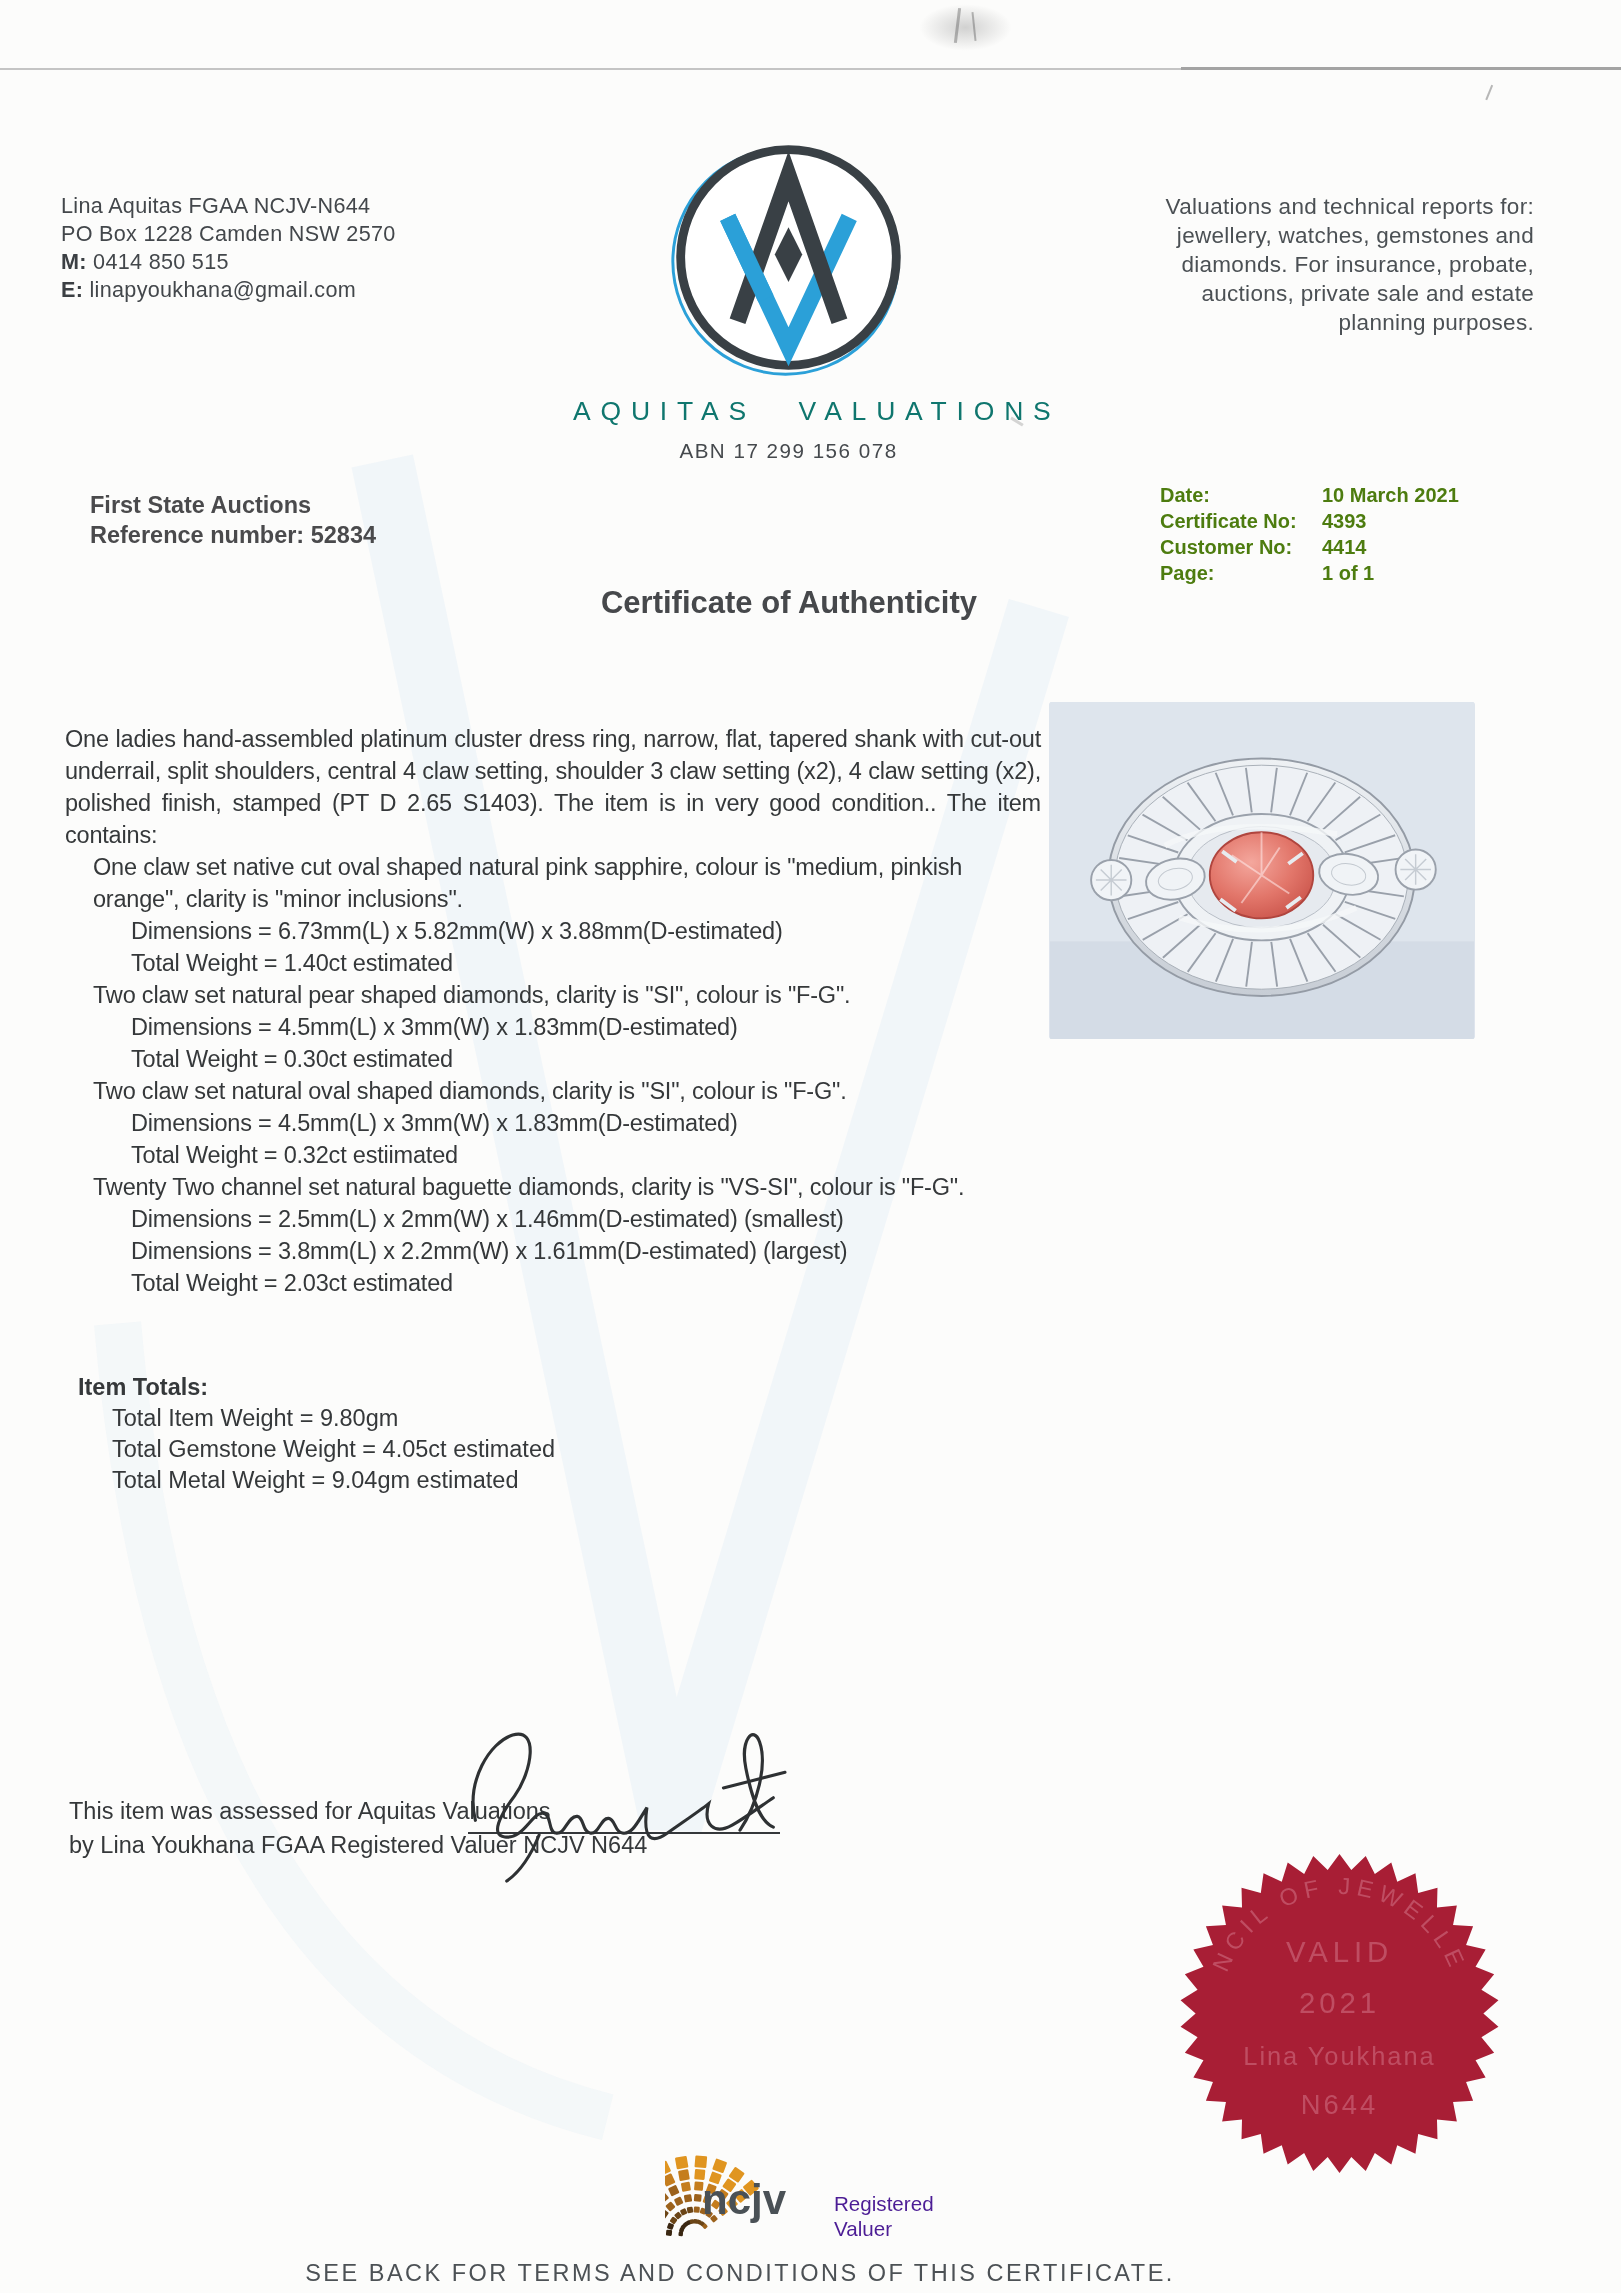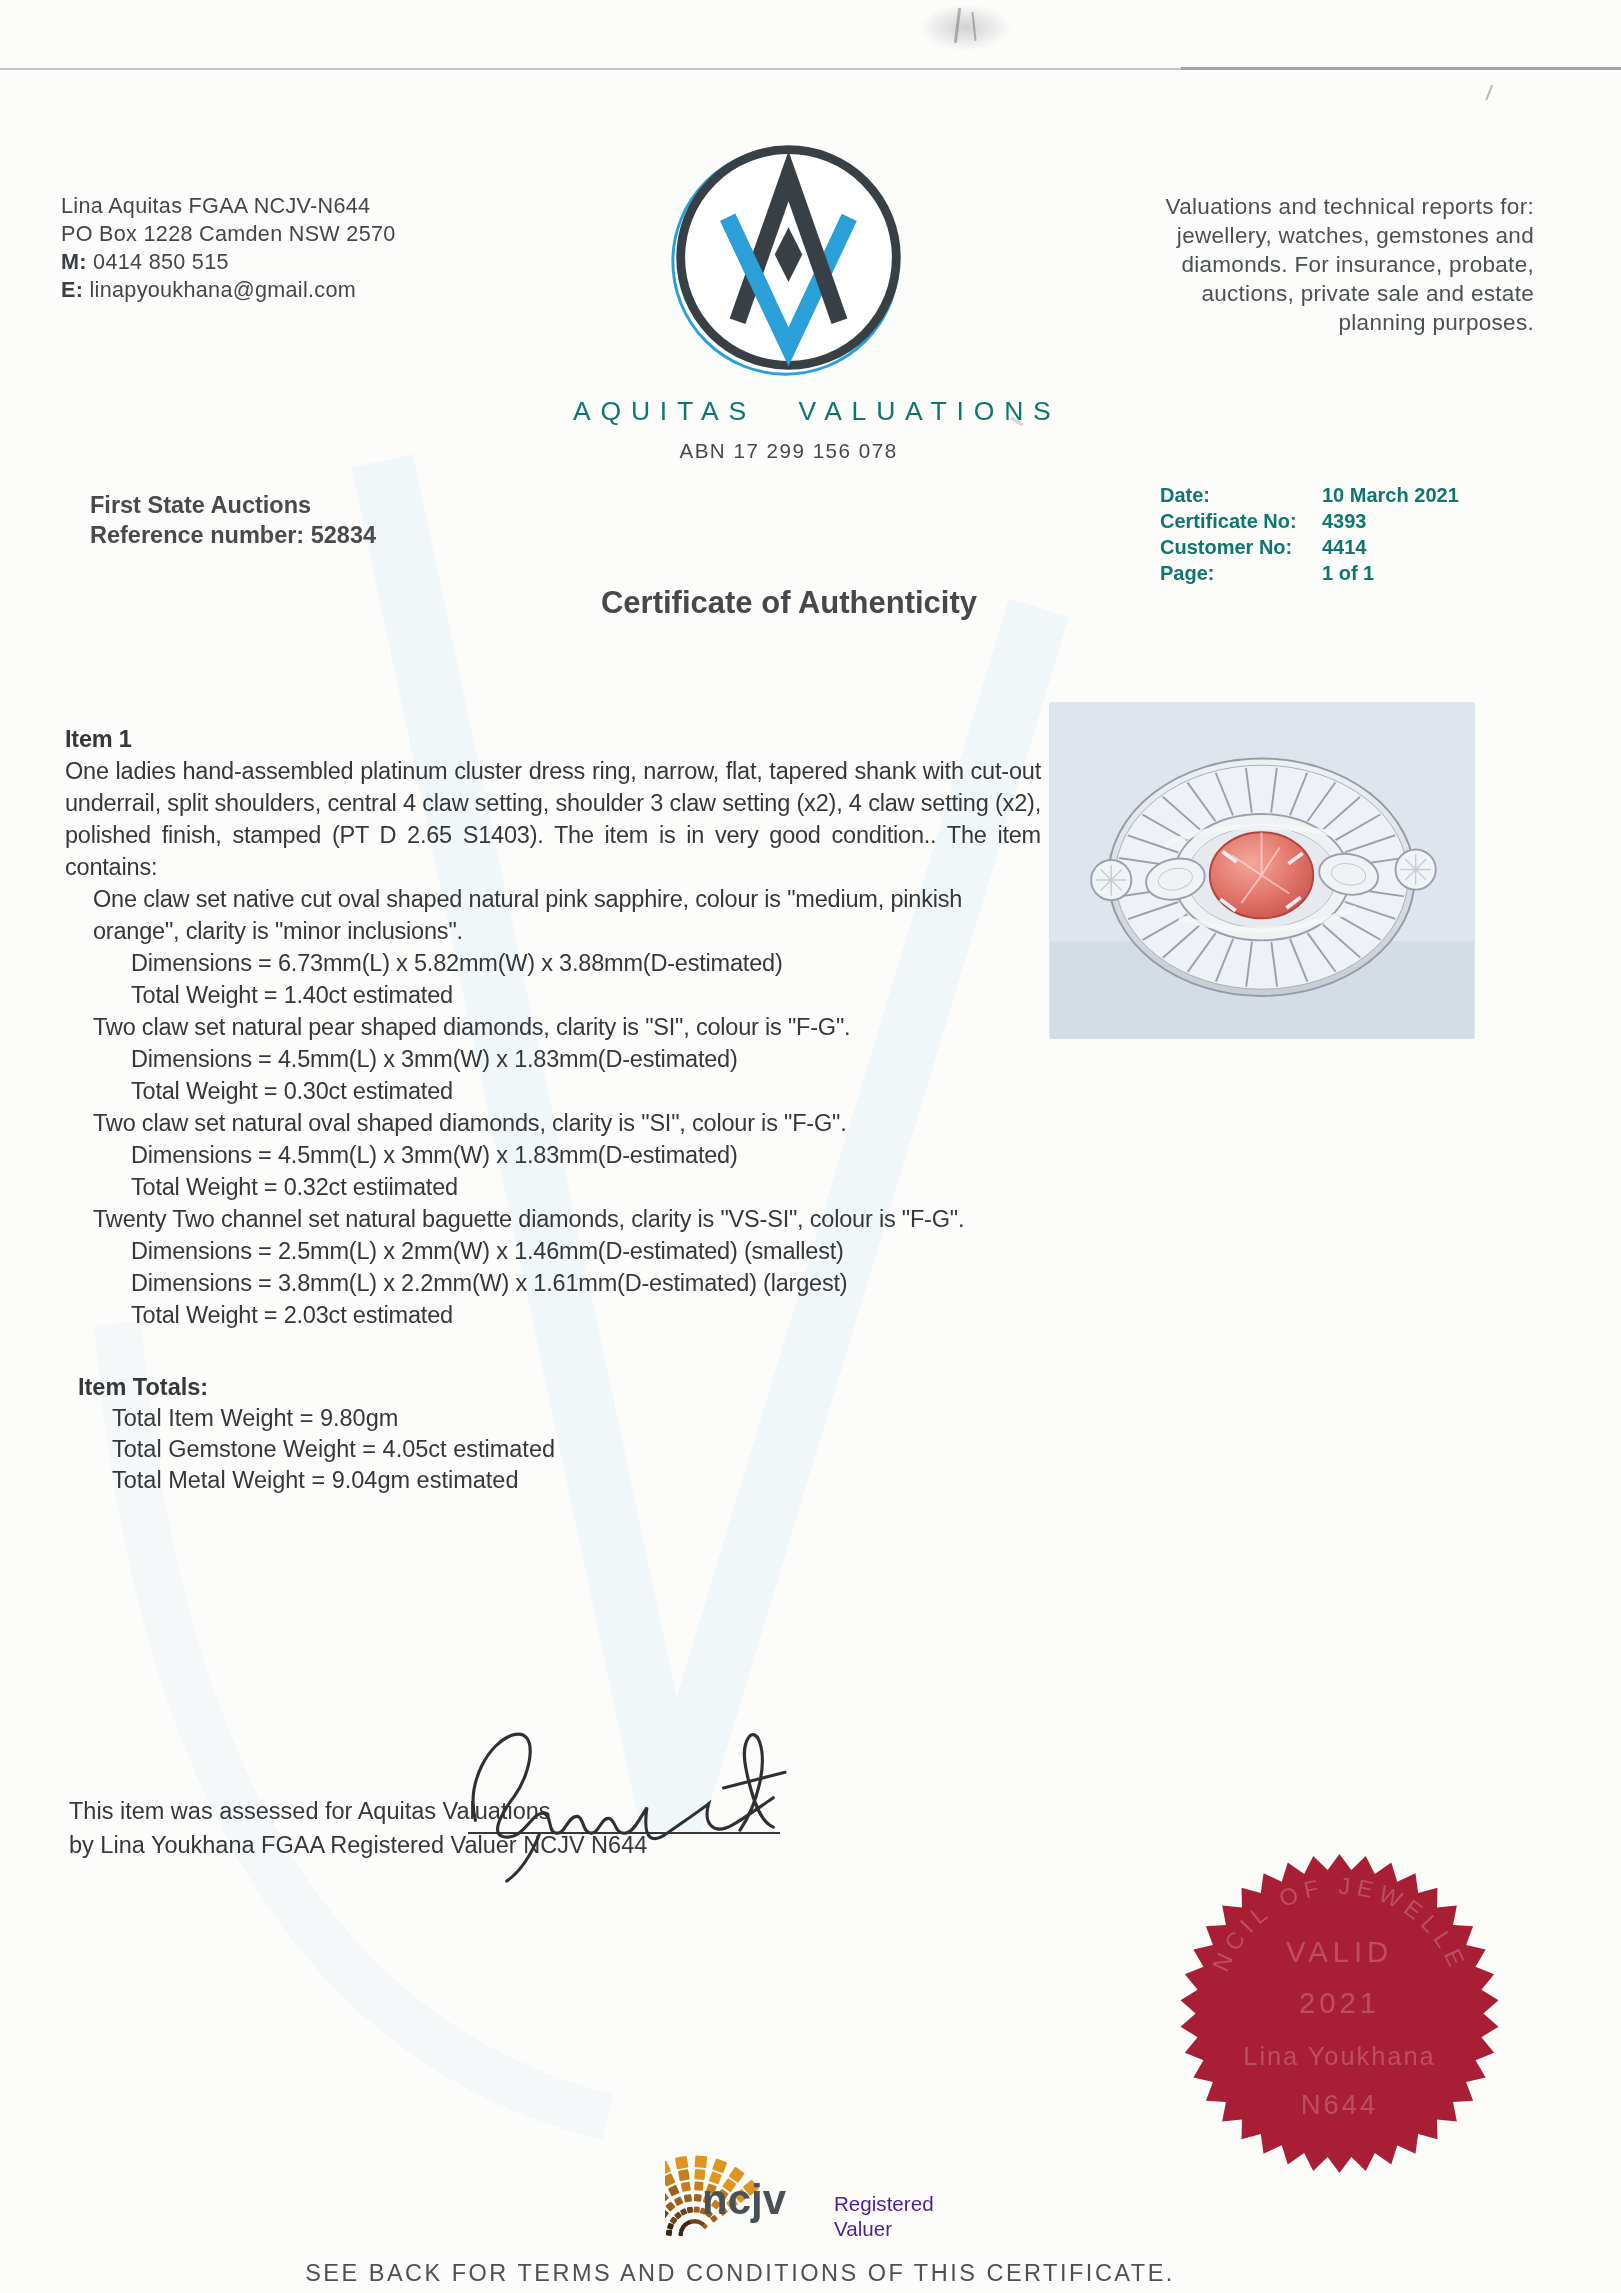--- a/index.html
+++ b/index.html
@@ -30,21 +30,21 @@
   .logo-wrap{position:absolute;left:573px;top:133px;width:431px;text-align:center;}
   .brand{margin-top:7.8px;font-size:26.5px;font-weight:500;letter-spacing:9.8px;word-spacing:25.5px;
          color:#0f766e;white-space:nowrap;}
   .abn{margin-top:11.8px;font-size:20.6px;letter-spacing:1.5px;color:#45494d;}
   .tagline{position:absolute;left:1029px;top:192px;width:505px;text-align:right;
            font-size:22.5px;line-height:29px;color:#4b5054;letter-spacing:0.3px;}
 
   .client{position:absolute;left:90px;top:490px;font-size:23.5px;font-weight:bold;
           line-height:30px;color:#4a4a4c;}
   .meta{position:absolute;left:1160px;top:482px;font-size:20px;font-weight:bold;
-        color:#0f766e;line-height:26px;}
+        color:#4d7c0f;line-height:26px;}
   .meta-row{display:flex;}
   .meta-label{width:162px;}
 
   .title{position:absolute;left:382px;top:585px;width:814px;text-align:center;
          font-size:31px;font-weight:bold;color:#46484b;}
 
   
   .photo{position:absolute;left:1049px;top:702px;width:426px;height:337px;
          background:#dee5ed;border-radius:2.9px;overflow:hidden;}
   #ring-baguettes line{stroke:#99a0aa;stroke-width:2;}
@@ -210,21 +210,20 @@
       <path d="M366,175 h32 M382,159 v32 M371,164 l22,22 M393,164 l-22,22" stroke="#c6ccd3" stroke-width="1.5" fill="none"></path>
       <ellipse cx="221" cy="181" rx="54" ry="45" fill="url(#pinkg)" stroke="#b0453e" stroke-width="2"></ellipse>
       <path d="M190,160 L221,181 L200,210 M240,152 L221,181 L250,200 M221,136 L221,181" stroke="rgba(255,235,235,0.55)" stroke-width="2" fill="none"></path>
       <path d="M178,206 l16,12 M264,158 l-15,11 M180,156 l15,11 M262,204 l-15,11" stroke="#e7ebef" stroke-width="4" fill="none"></path>
       <path d="M120,150 Q180,118 300,138" stroke="#f5f7f9" stroke-width="6" fill="none" opacity="0.8"></path>
       <path d="M135,225 Q230,255 320,215" stroke="#f5f7f9" stroke-width="6" fill="none" opacity="0.8"></path>
     </svg>
   </div>
 
   <div class="body">
-    <div class="item-heading">Item 1</div>
     <div class="item-desc">One ladies hand-assembled platinum cluster dress ring, narrow, flat, tapered shank with cut-out underrail, split shoulders, central 4 claw setting, shoulder 3 claw setting (x2), 4 claw setting (x2), polished finish, stamped (PT D 2.65 S1403). The item is in very good condition.. The item contains:</div>
     <div class="gem">One claw set native cut oval shaped natural pink sapphire, colour is "medium, pinkish orange", clarity is "minor inclusions".</div>
     <div class="detail">Dimensions = 6.73mm(L) x 5.82mm(W) x 3.88mm(D-estimated)</div>
     <div class="detail">Total Weight = 1.40ct estimated</div>
     <div class="gem">Two claw set natural pear shaped diamonds, clarity is "SI", colour is "F-G".</div>
     <div class="detail">Dimensions = 4.5mm(L) x 3mm(W) x 1.83mm(D-estimated)</div>
     <div class="detail">Total Weight = 0.30ct estimated</div>
     <div class="gem">Two claw set natural oval shaped diamonds, clarity is "SI", colour is "F-G".</div>
     <div class="detail">Dimensions = 4.5mm(L) x 3mm(W) x 1.83mm(D-estimated)</div>
     <div class="detail">Total Weight = 0.32ct estiimated</div>

